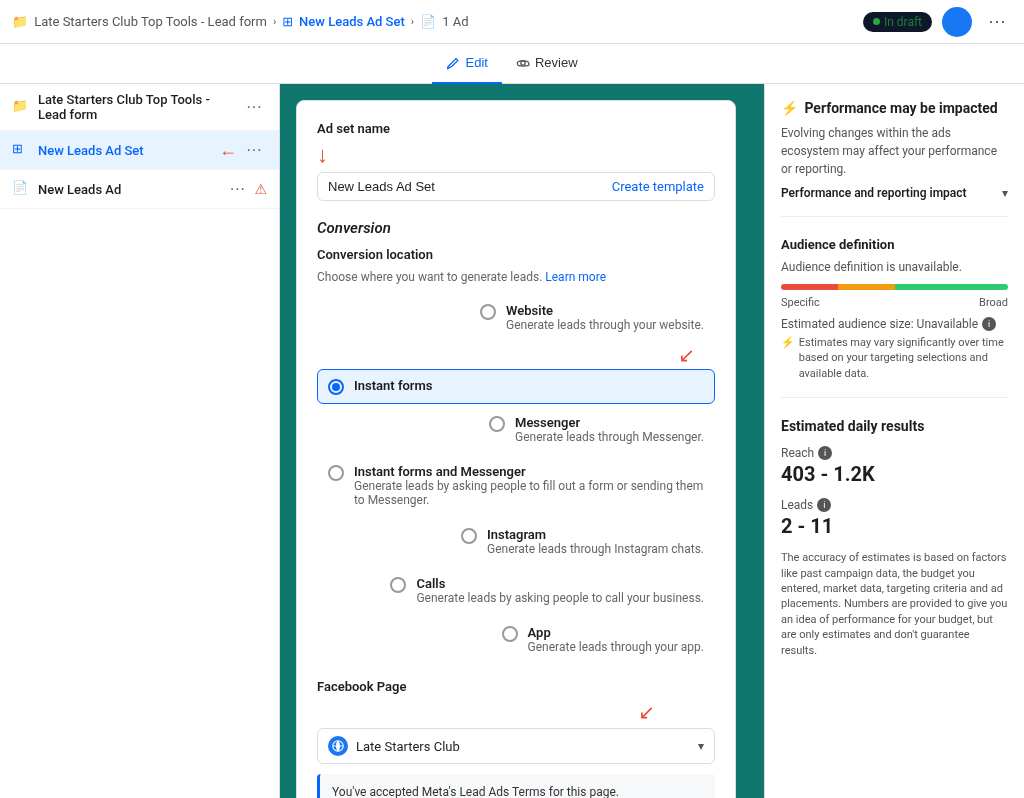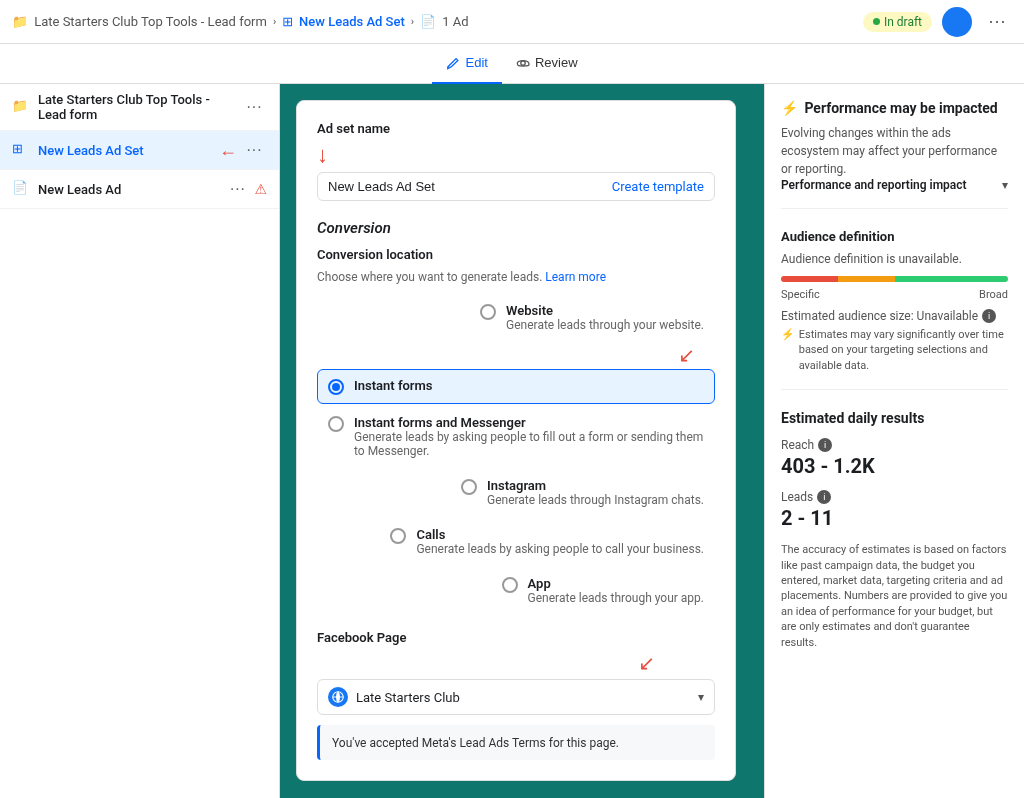--- a/index.html
+++ b/index.html
@@ -4,21 +4,21 @@
   <style>
     * { box-sizing: border-box; margin: 0; padding: 0; }
     body { font-family: -apple-system, BlinkMacSystemFont, 'Segoe UI', Roboto, sans-serif; font-size: 13px; color: #1c1e21; background: #f0f2f5; display: flex; flex-direction: column; height: 100vh; overflow: hidden; }
 
     
     .topbar { background: #fff; border-bottom: 1px solid #ddd; display: flex; align-items: center; padding: 0 12px; height: 44px; gap: 6px; font-size: 13px; flex-shrink: 0; }
     .topbar-breadcrumb { display: flex; align-items: center; gap: 6px; color: #555; font-size: 13px; }
     .topbar-breadcrumb span { color: #555; }
     .breadcrumb-sep { color: #999; font-size: 11px; }
     .topbar-right { margin-left: auto; display: flex; align-items: center; gap: 10px; }
-    .status-badge { background: #fef9c3; color: #1e7e34; border-radius: 20px; padding: 3px 10px; font-size: 12px; display: flex; align-items: center; gap: 4px; }
+    .status-badge { background: #0f172a; color: #1e7e34; border-radius: 20px; padding: 3px 10px; font-size: 12px; display: flex; align-items: center; gap: 4px; }
     .status-dot { width: 7px; height: 7px; border-radius: 50%; background: #28a745; }
     .avatar { width: 30px; height: 30px; border-radius: 50%; background: #1877f2; }
     .more-btn { background: none; border: none; cursor: pointer; font-size: 18px; color: #555; padding: 4px 6px; }
 
     
     .actionbar { background: #fff; border-bottom: 1px solid #ddd; display: flex; align-items: center; justify-content: center; padding: 0 12px; height: 40px; gap: 0; flex-shrink: 0; }
     .action-btn { display: flex; align-items: center; gap: 5px; padding: 6px 14px; border: none; background: none; cursor: pointer; font-size: 13px; color: #333; border-bottom: 2px solid transparent; height: 40px; }
     .action-btn.active { color: #0866ff; border-bottom: 2px solid #0866ff; }
     .action-btn svg { width: 14px; height: 14px; }
 
@@ -65,21 +65,21 @@
 
     .terms-box { border-left: 3px solid #0866ff; background: #f7f8fa; border-radius: 4px; padding: 10px 12px; margin-top: 10px; display: flex; align-items: flex-start; gap: 10px; }
     .terms-text { font-size: 12px; color: #333; flex: 1; }
 
     
     .right-panel { width: 260px; background: #fff; border-left: 1px solid #ddd; overflow-y: auto; padding: 16px; flex-shrink: 0; }
     .panel-section { margin-bottom: 20px; border-bottom: 1px solid #eee; padding-bottom: 16px; }
     .panel-section:last-child { border-bottom: none; }
     .panel-title { font-size: 14px; font-weight: 700; margin-bottom: 8px; display: flex; align-items: center; gap: 6px; }
     .panel-text { font-size: 12px; color: #555; line-height: 1.5; }
-    .expand-row { display: flex; justify-content: space-between; align-items: center; cursor: pointer; }
+    .expand-row { display: flex; justify-content: space-between; align-items: center; margin-top: 8px; cursor: pointer; }
     .expand-label { font-size: 12px; font-weight: 600; color: #1c1e21; }
     .expand-chevron { font-size: 12px; color: #555; }
 
     .audience-label { font-size: 13px; font-weight: 700; margin-bottom: 8px; }
     .audience-unavail { font-size: 12px; color: #555; margin-bottom: 10px; }
     .audience-bar { display: flex; height: 6px; border-radius: 3px; overflow: hidden; margin-bottom: 6px; }
     .bar-red { background: #e74c3c; flex: 1; }
     .bar-yellow { background: #f39c12; flex: 1; }
     .bar-green { background: #2ecc71; flex: 2; }
     .audience-range { display: flex; justify-content: space-between; font-size: 11px; color: #555; }
@@ -195,20 +195,27 @@
             <span style="color:#e74c3c;font-size:20px;">↙</span>
           </div>
 
           <div class="radio-option selected">
             <div class="radio-circle filled"></div>
             <div>
               <div class="radio-label">Instant forms</div>
             </div>
           </div>
 
+          <div class="radio-option">
+            <div class="radio-circle empty"></div>
+            <div>
+              <div class="radio-label">Messenger</div>
+              <div class="radio-desc">Generate leads through Messenger.</div>
+            </div>
+          </div>
 
           <div class="radio-option">
             <div class="radio-circle empty"></div>
             <div>
               <div class="radio-label">Instant forms and Messenger</div>
               <div class="radio-desc">Generate leads by asking people to fill out a form or sending them to Messenger.</div>
             </div>
           </div>
 
           <div class="radio-option">

